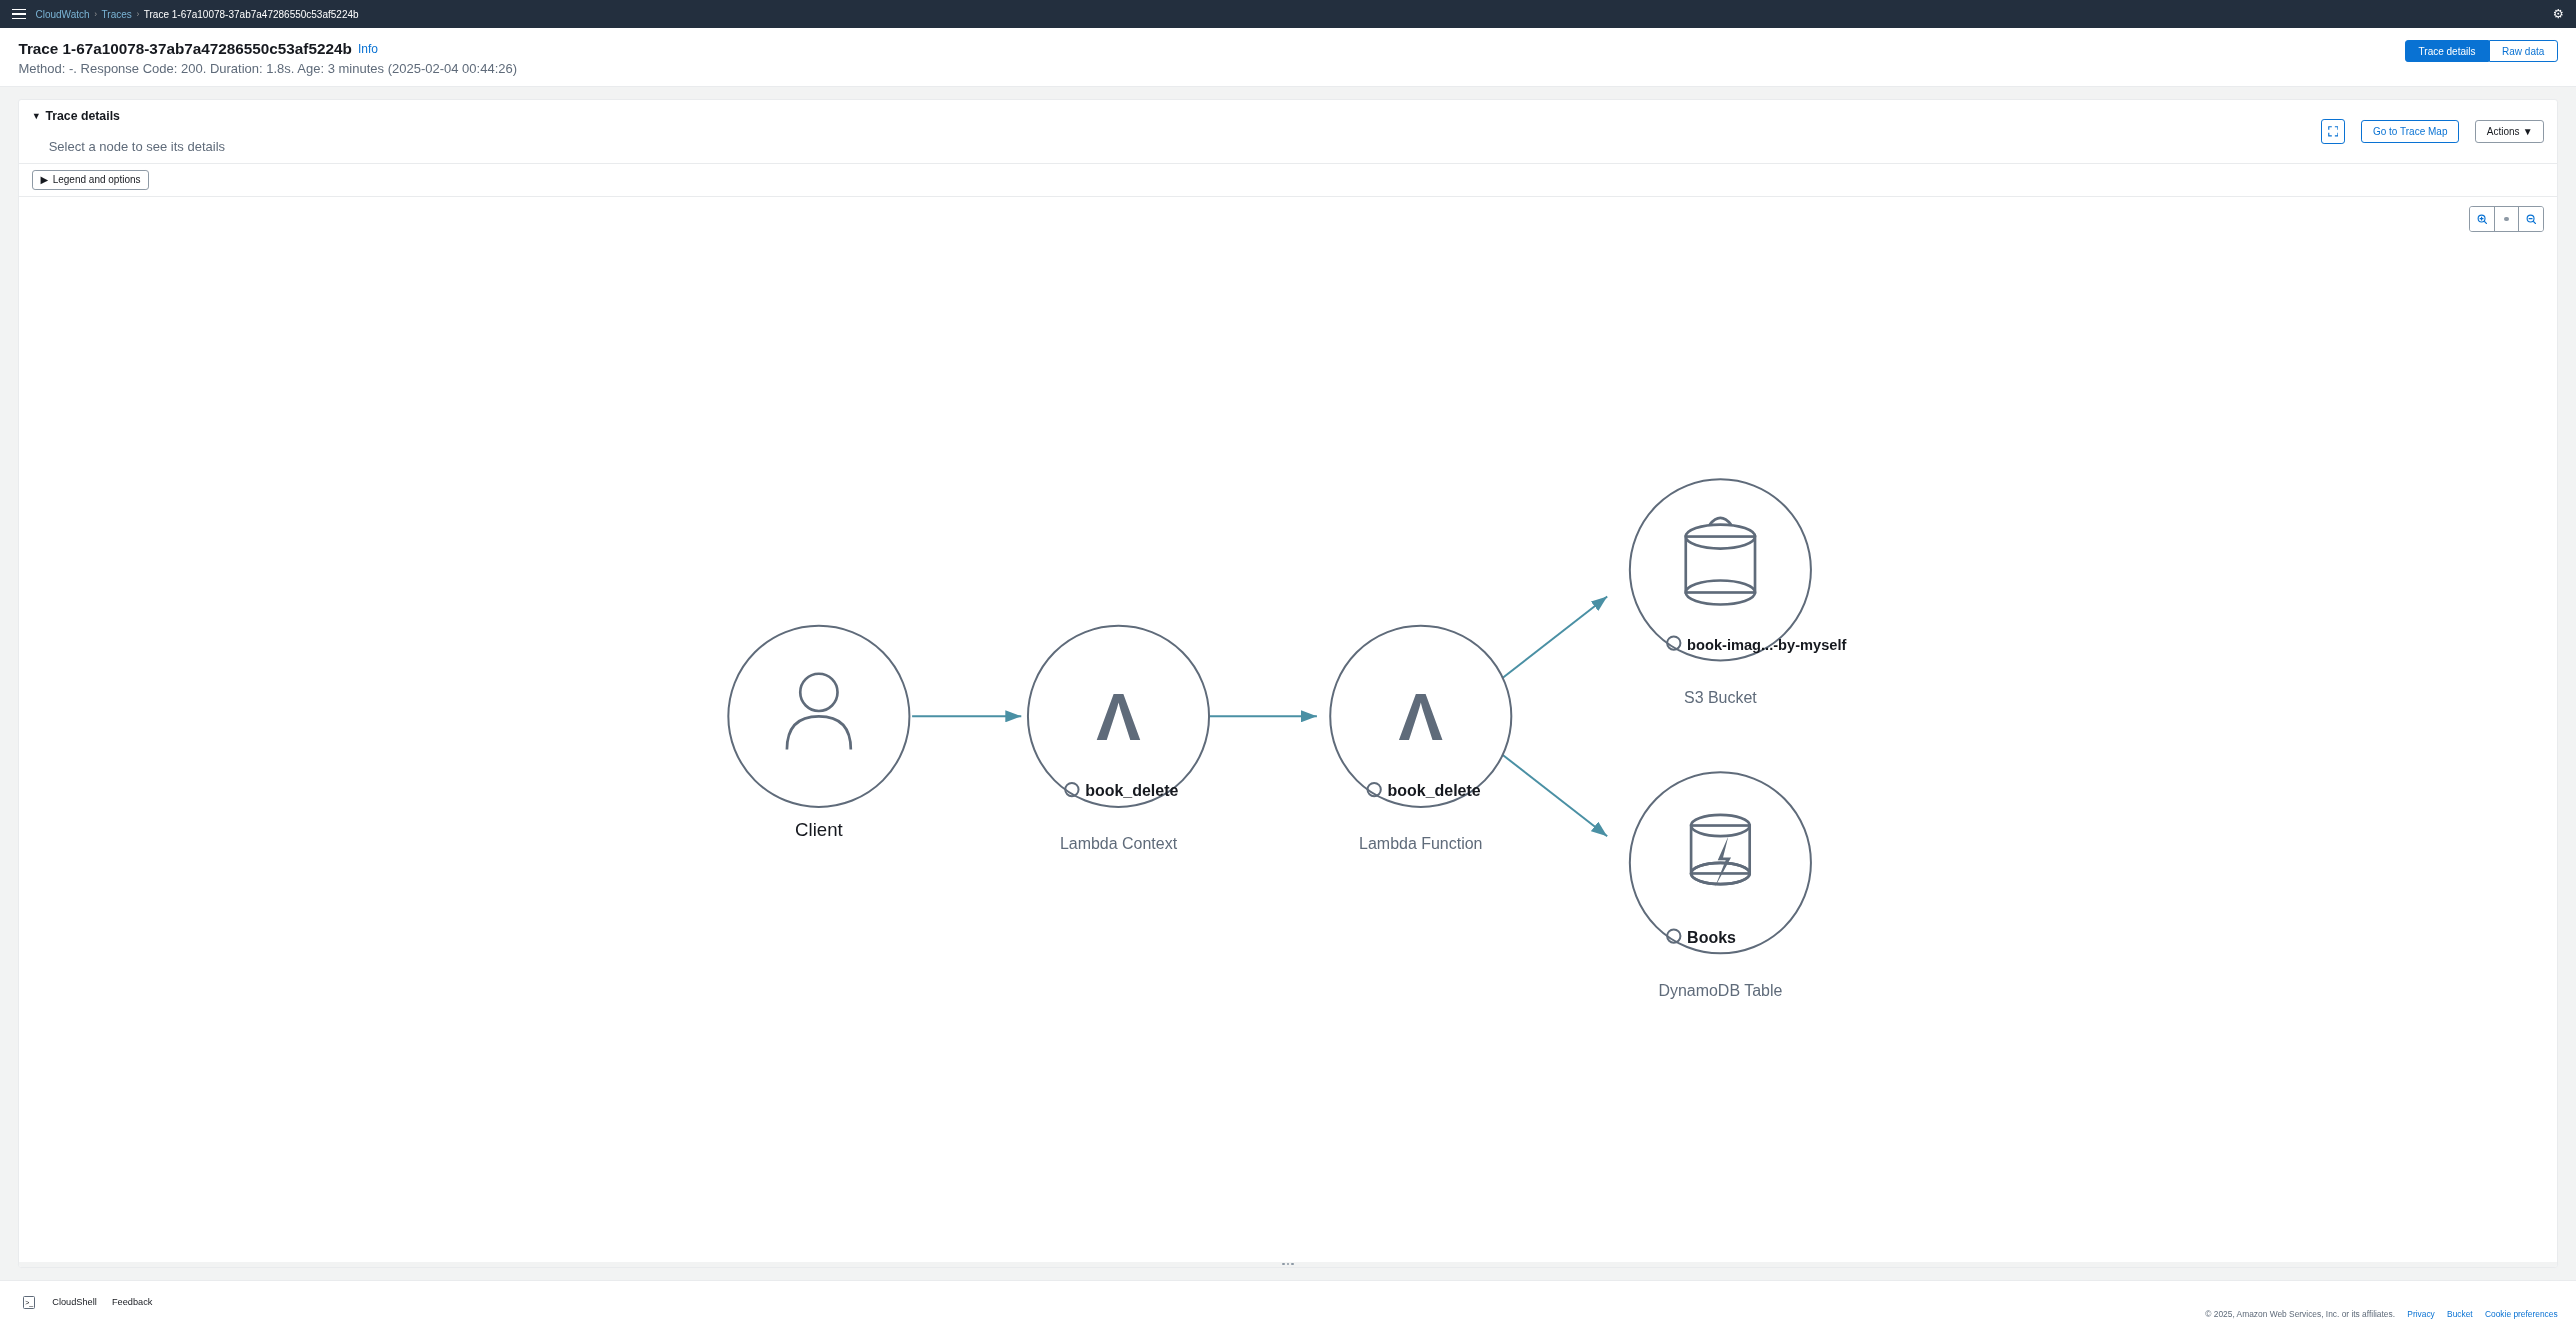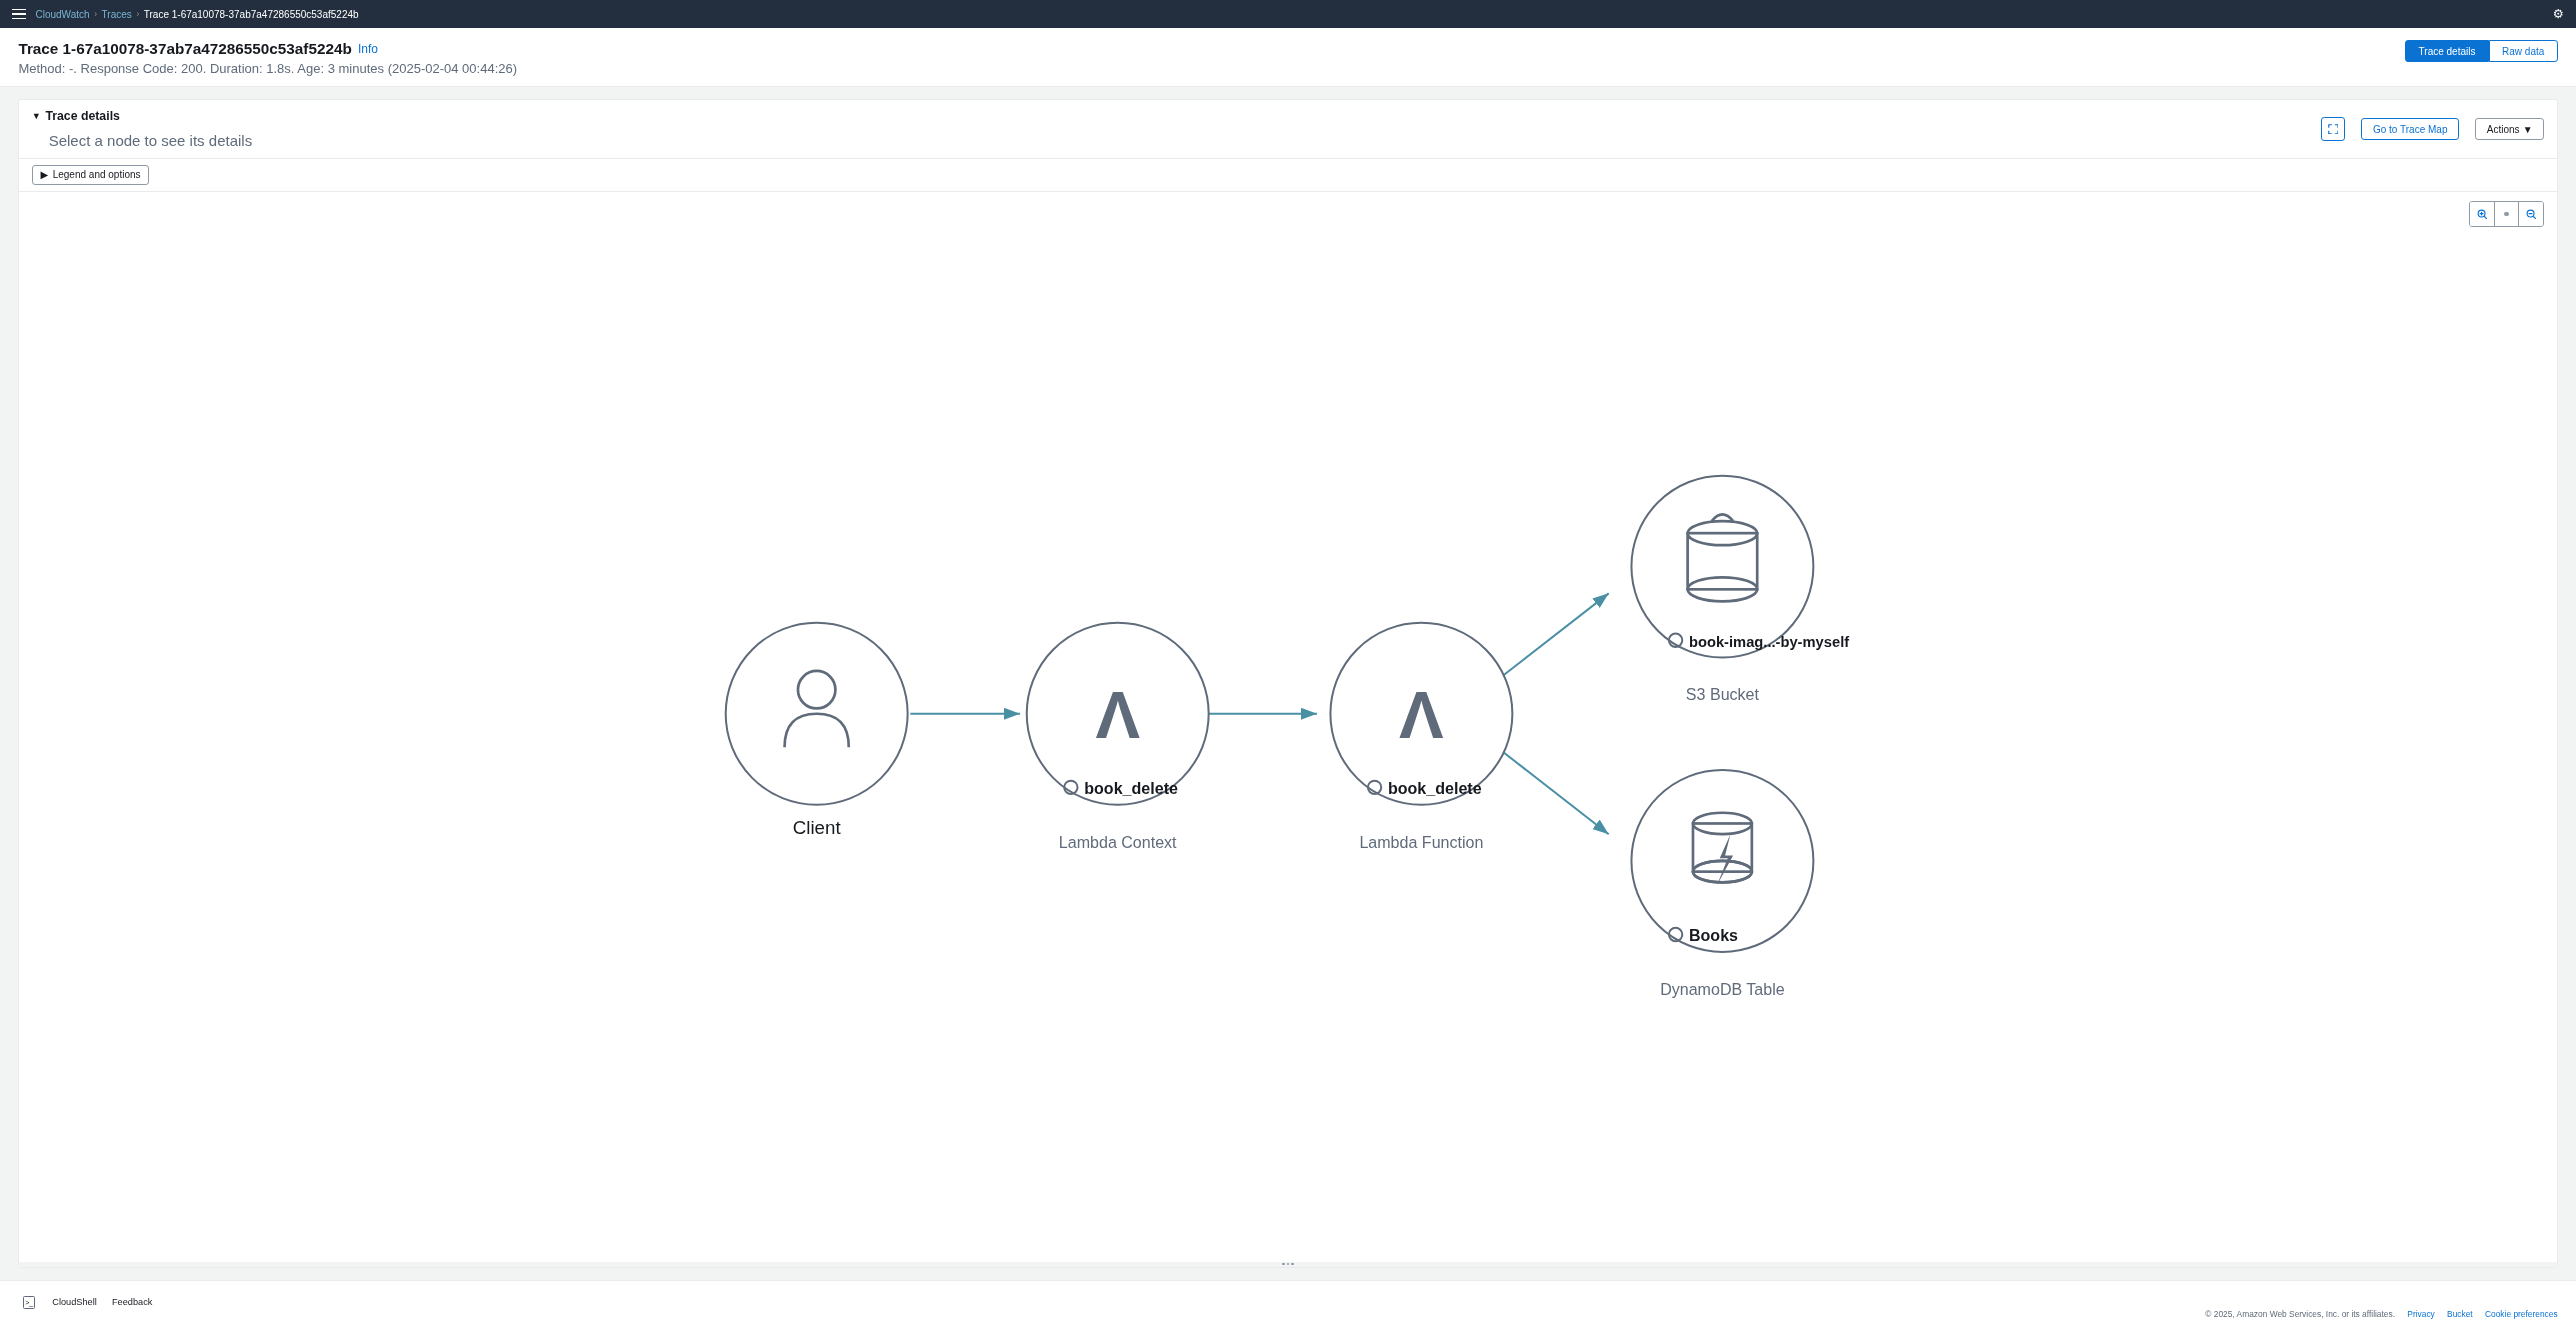--- a/index.html
+++ b/index.html
@@ -115,23 +115,23 @@
       border-bottom: 0.8px solid #e9ebed;
     }
     .panel-title {
       font-size: 12.3px;
       font-weight: 600;
       display: flex;
       align-items: center;
       gap: 4.6px;
     }
     .panel-subtitle {
-      font-size: 15px;
+      font-size: 13px;
       color: #5f6b7a;
-      margin-top: 9px;
+      margin-top: 16px;
       padding-left: 17px;
     }
     .panel-header-left { display: flex; flex-direction: column; }
     .panel-header-right { display: flex; align-items: center; gap: 16px; }
 
     .icon-btn {
       width: 24.5px; height: 24.5px;
       border: 0.8px solid #0972d3;
       border-radius: 3.1px;
       background: #fff;

